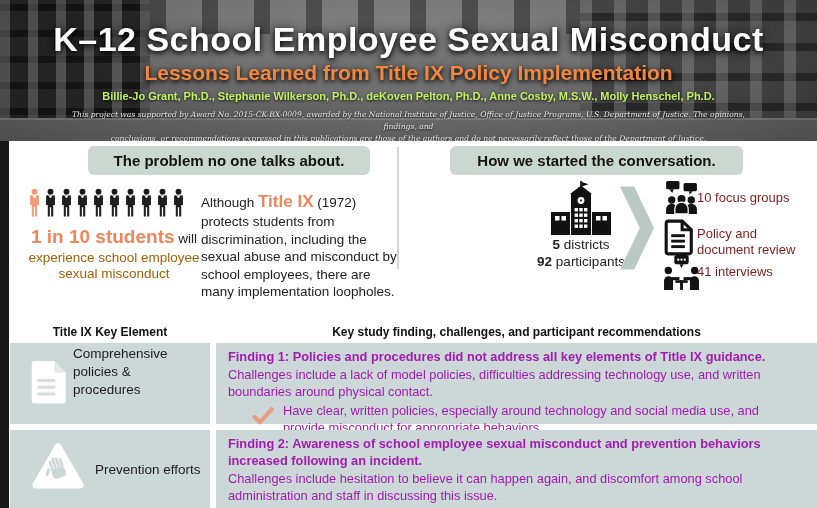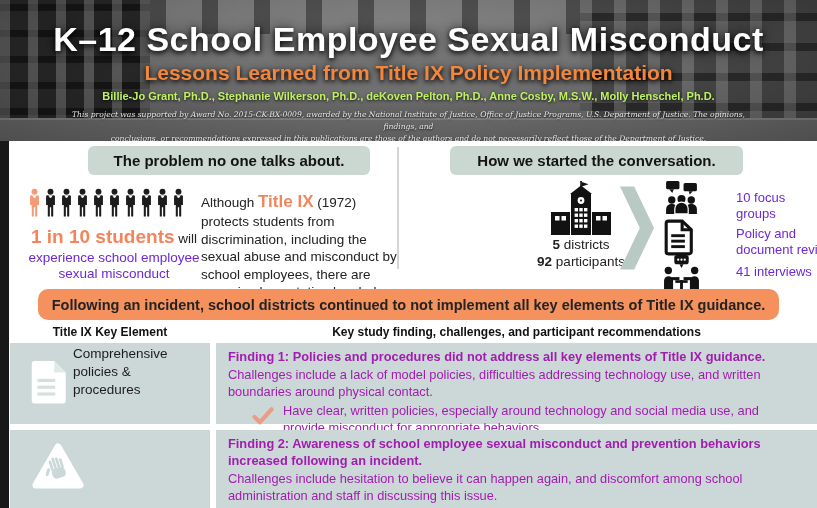--- a/index.html
+++ b/index.html
@@ -42,34 +42,34 @@
   .ph-left{left:88px;top:146px;width:282px;}
   .ph-right{left:450px;top:146px;width:293px;}
 
   
   .pictogram{position:absolute;left:28px;top:181px;width:176px;height:42px;display:flex;gap:3px;align-items:flex-end;}
   .person{color:#1d1d1d;flex:0 0 auto;}
   .person.accent{color:#F29C79;}
   .stat-block{position:absolute;left:14px;top:226px;width:200px;text-align:center;line-height:1.2;}
   .stat-big{font-size:19px;font-weight:bold;color:#F2855B;}
   .stat-will{font-size:13.5px;color:#222;}
-  .stat-rest{font-size:13.5px;color:#6d28d9;margin-top:1px;line-height:1.2;}
+  .stat-rest{font-size:13.5px;color:#a16207;margin-top:1px;line-height:1.2;}
   .problem-par{position:absolute;left:201px;top:179px;width:197px;text-align:left;
     font-size:13.5px;line-height:1.3;color:#222;margin-top:12px;}
   .tix{font-size:17px;font-weight:bold;color:#F2855B;}
 
   
   .study-text{position:absolute;left:402px;top:183px;width:150px;text-align:center;
     font-size:13.5px;line-height:1.3;color:#222;}
   .school-ico{position:absolute;left:549px;top:181px;}
   .counts{position:absolute;left:517px;top:237px;width:128px;text-align:center;font-size:13.5px;line-height:1.25;color:#222;}
   .counts b{font-weight:bold;}
   .chevron-ico{position:absolute;left:620px;top:186px;}
   .m-ico{position:absolute;left:663px;}
-  .m-label{position:absolute;left:736px;font-size:13px;color:#6d28d9;line-height:1.25;}
+  .m-label{position:absolute;left:697px;font-size:13px;color:#7f1d1d;line-height:1.25;}
   .mi1{top:181px;} .ml1{top:190px;}
   .mi2{top:219px;} .ml2{top:226px;width:110px;}
   .mi3{top:255px;} .ml3{top:264px;}
 
   
   .banner{position:absolute;left:38px;top:289px;width:741px;height:31px;background:#F4915D;border-radius:10px;
     display:flex;align-items:center;justify-content:center;font-size:14.5px;font-weight:bold;color:#242424;}
 
   
   .thead{position:absolute;top:325px;font-size:12px;font-weight:bold;text-align:center;color:#111;}
@@ -268,21 +268,20 @@
       <path d="M1 34 v-9 a4.4 4.4 0 0 1 8.8 0 V34 Z"></path>
       <path d="M26.2 34 v-9 a4.4 4.4 0 0 1 8.8 0 V34 Z"></path>
       <rect x="8" y="21.5" width="8" height="3"></rect>
       <rect x="20" y="21.5" width="8" height="3"></rect>
       <rect x="12" y="24.5" width="12" height="2.6"></rect>
       <rect x="16.6" y="24.5" width="2.8" height="9.5"></rect>
     </g>
   </svg>
   <div class="m-label ml3">41 interviews</div>
 
-  <div class="banner">Following an incident, school districts continued to not implement all key elements of Title IX guidance.</div>
 
   <div class="thead th2">Key study finding, challenges, and participant recommendations</div>
   <div class="thead th1">Title IX Key Element</div>
 
   <div class="cell c1 r1">
     <svg class="doc-ico" viewBox="0 0 36 44" width="38" height="46" aria-hidden="true">
       <path d="M4 2 H23 L34 13 V40 a2.5 2.5 0 0 1 -2.5 2.5 H4 A2.5 2.5 0 0 1 1.5 40 V4.5 A2.5 2.5 0 0 1 4 2 Z" fill="#ffffff"></path>
       <polygon points="23,2 23,13 34,13" fill="#E2EAE8"></polygon>
       <rect x="7" y="19" width="17" height="3" fill="#D5E0DE"></rect>
       <rect x="7" y="25.5" width="17" height="3" fill="#D5E0DE"></rect>
@@ -308,20 +307,21 @@
       <polygon points="28,6 50,44 6,44" fill="#ffffff" stroke="#ffffff" stroke-width="7" stroke-linejoin="round"></polygon>
       <g fill="#CCD8D8" transform="rotate(-18 28 30)">
         <rect x="21.5" y="27" width="13.5" height="10" rx="4"></rect>
         <rect x="21.8" y="17.5" width="2.7" height="11" rx="1.3"></rect>
         <rect x="25.3" y="15.5" width="2.7" height="13" rx="1.3"></rect>
         <rect x="28.8" y="16.5" width="2.7" height="12" rx="1.3"></rect>
         <rect x="32.3" y="18.5" width="2.7" height="10" rx="1.3"></rect>
         <rect x="16.5" y="24" width="3" height="8" rx="1.5" transform="rotate(35 18 28)"></rect>
       </g>
     </svg>
+    <div class="key-label kl2">Prevention efforts</div>
   </div>
   <div class="cell c2 r2">
     <div class="cellpad">
       <div class="finding">Finding 2: Awareness of school employee sexual misconduct and prevention behaviors increased following an incident.</div>
       <div class="challenges">Challenges include hesitation to believe it can happen again, and discomfort among school administration and staff in discussing this issue.</div>
       <div class="rec-row">
 
         <div class="rec-text">Proactively report suspicious behavior, encourage accountability, and improve district leadership.</div>
       </div>
     </div>

